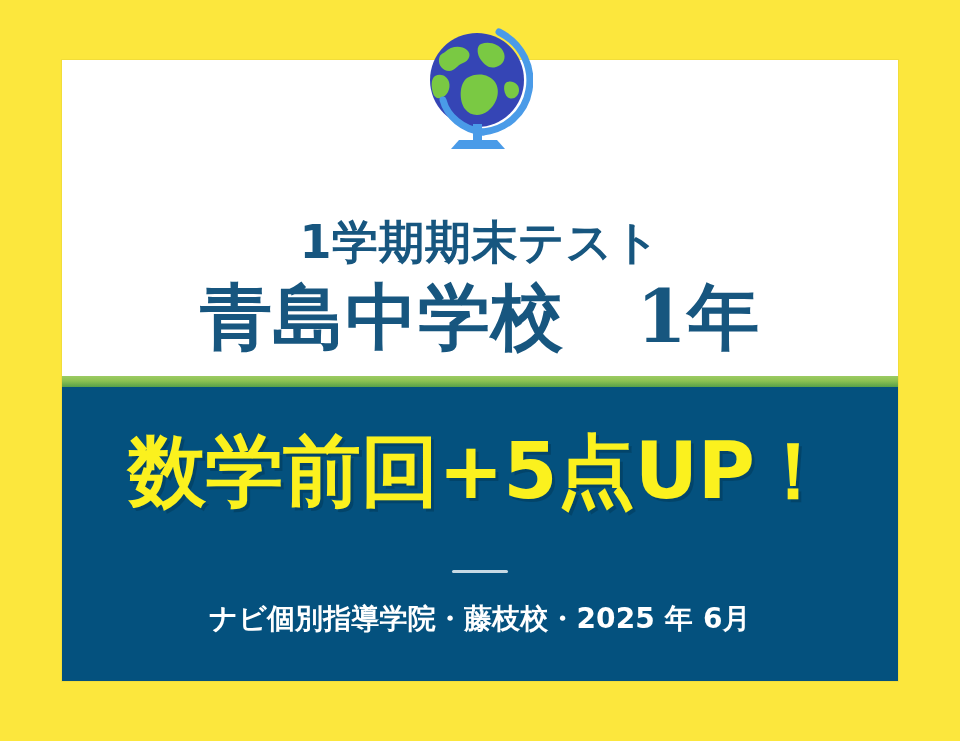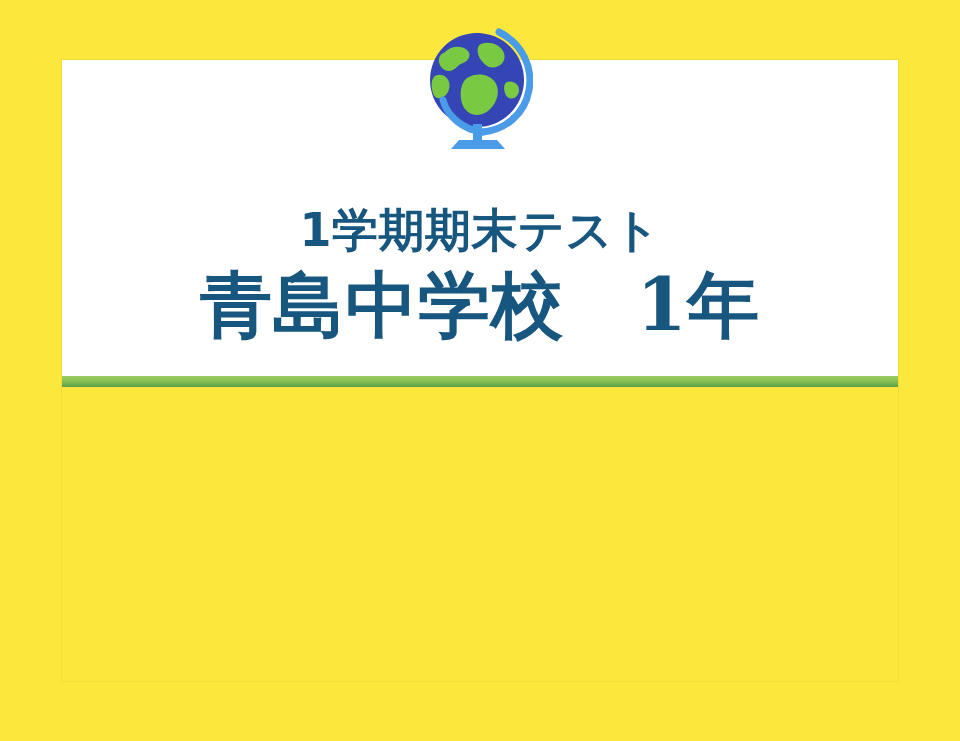--- a/index.html
+++ b/index.html
@@ -36,21 +36,21 @@
   
   .top-panel {
     position: relative;
     background: #FFFFFF;
     height: 316px;
     flex: 0 0 316px;
     display: flex;
     flex-direction: column;
     align-items: center;
     justify-content: flex-end;
-    padding-bottom: 28px;
+    padding-bottom: 16px;
     box-sizing: border-box;
   }
 
   
   .globe-wrap {
     position: absolute;
     top: -36px;
     left: 50%;
     transform: translateX(-50%);
     width: 106px;
@@ -166,15 +166,23 @@
         </svg>
       </div>
 
       <div class="title-line1">1学期期末テスト</div>
 
       <div class="title-line2">青島中学校　1年</div>
     </div>
 
     <div class="green-bar"></div>
 
+    <div class="bottom-panel">
+
+      <div class="headline">数学前回+5点UP！</div>
+
+      <div class="mini-rule"></div>
+
+      <div class="footer-text">ナビ個別指導学院・藤枝校・2025 年 6月</div>
+    </div>
 
   </div>
 </div>
 
 </body></html>

